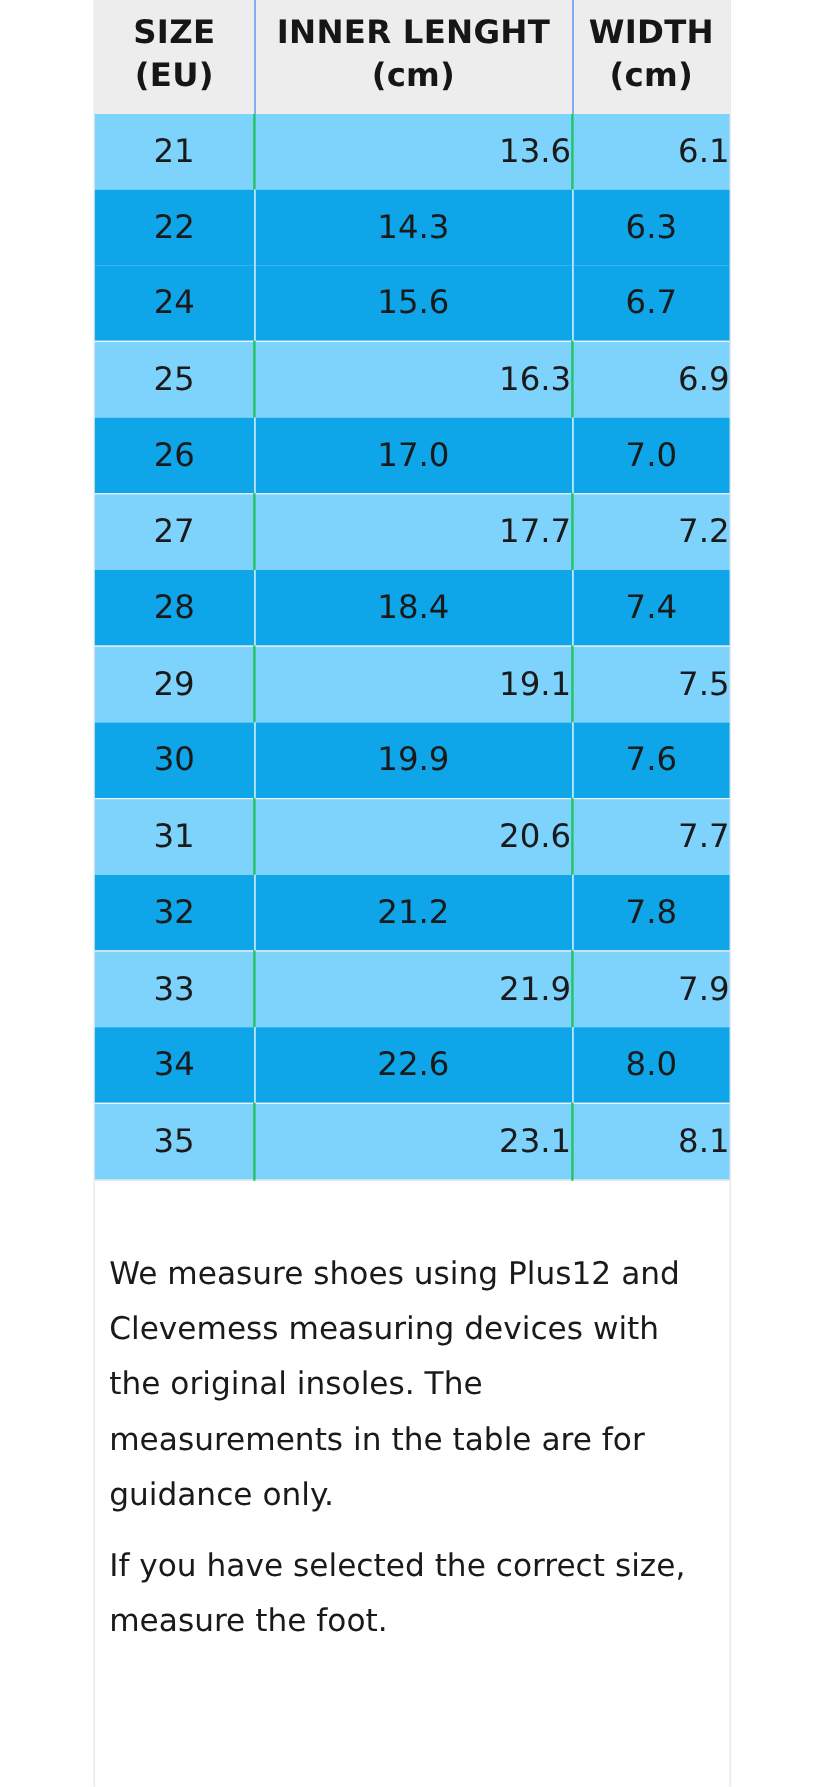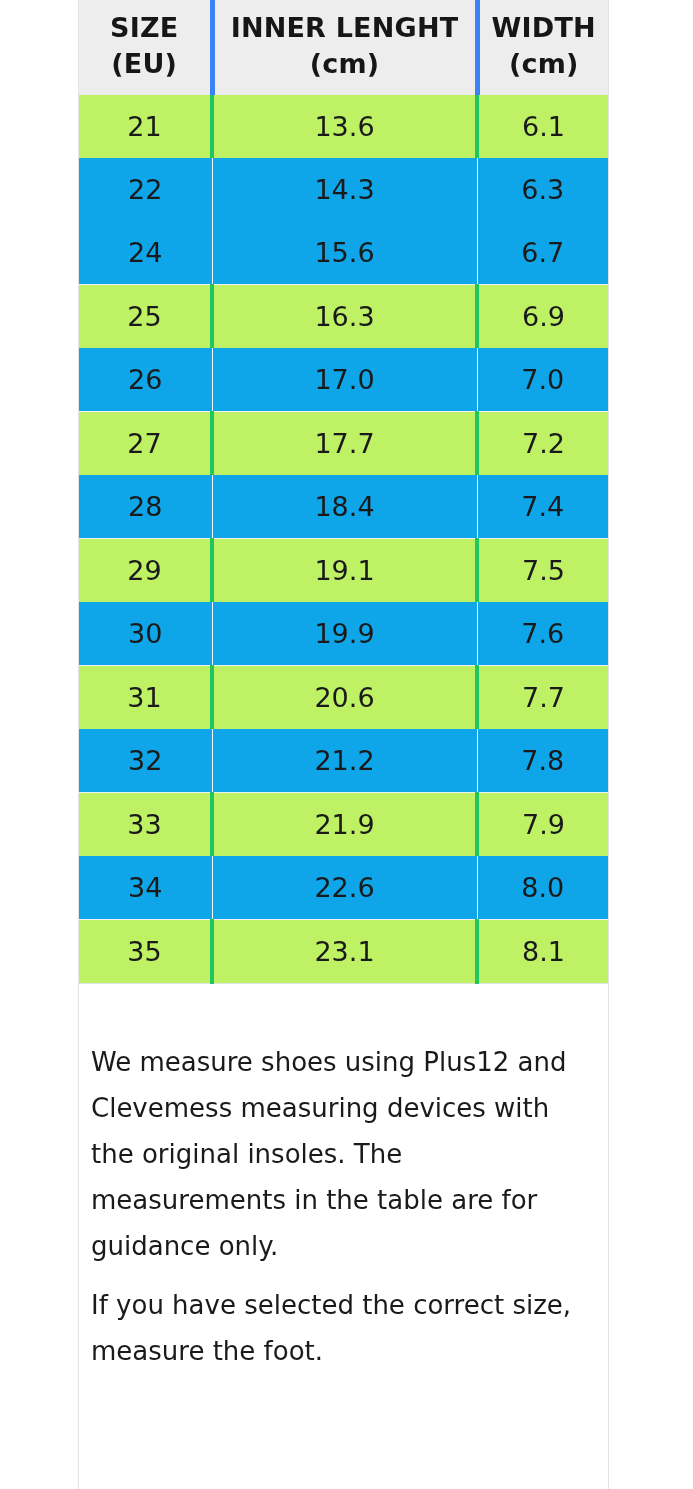--- a/index.html
+++ b/index.html
@@ -67,27 +67,27 @@
     font-size: 27px;
     text-align: center;
     height: 63px;
     padding: 0;
     vertical-align: middle;
     color: #1a1a1a;
     font-weight: 400;
   }
 
   
-  .size-table tbody tr.odd  td { background: #bef264; }
+  .size-table tbody tr.odd  td { background: #7dd3fc; }
   .size-table tbody tr.even td { background: #0ea5e9; }
 
   
-  .size-table tbody tr.odd td.sep-l  { border-left: 4px solid #22c55e; }
+  .size-table tbody tr.odd td.sep-l  { border-left: 2px solid #22c55e; text-align: right; }
   .size-table tbody tr.even td.sep-l { border-left: 1px solid #ffffff; }
-  .size-table thead th.sep-l { border-left: 5px solid #3b82f6; }
+  .size-table thead th.sep-l { border-left: 1px solid #3b82f6; }
 
   
   .size-table tbody tr.odd td { border-top: 1px solid #f2f2f2; }
   .size-table tbody tr.odd:first-child td { border-top: none; }
 
   
   .note-block {
     padding: 55px 24px 0 12px;
   }
   .note-para {

